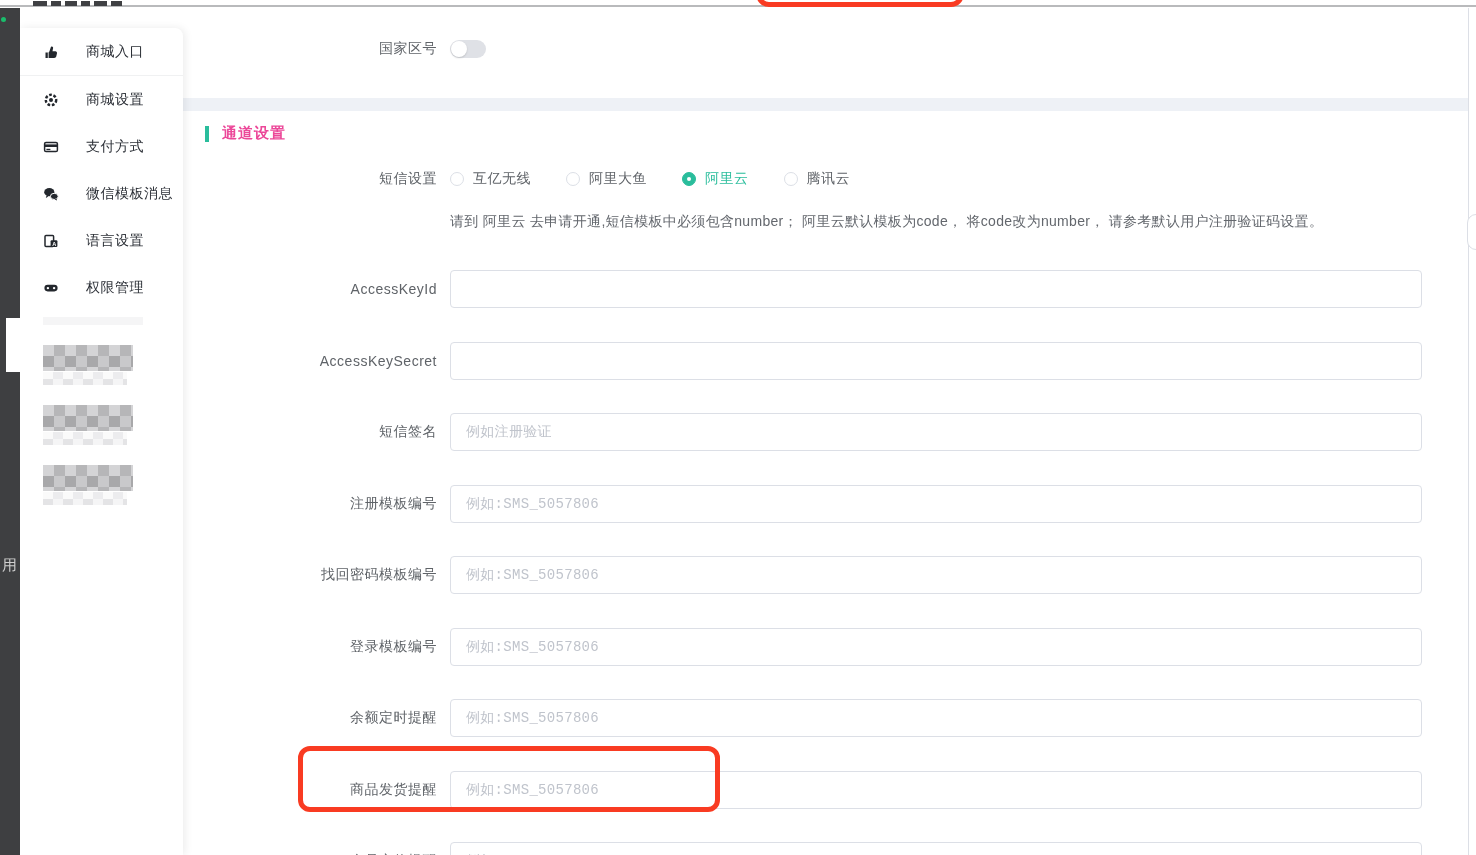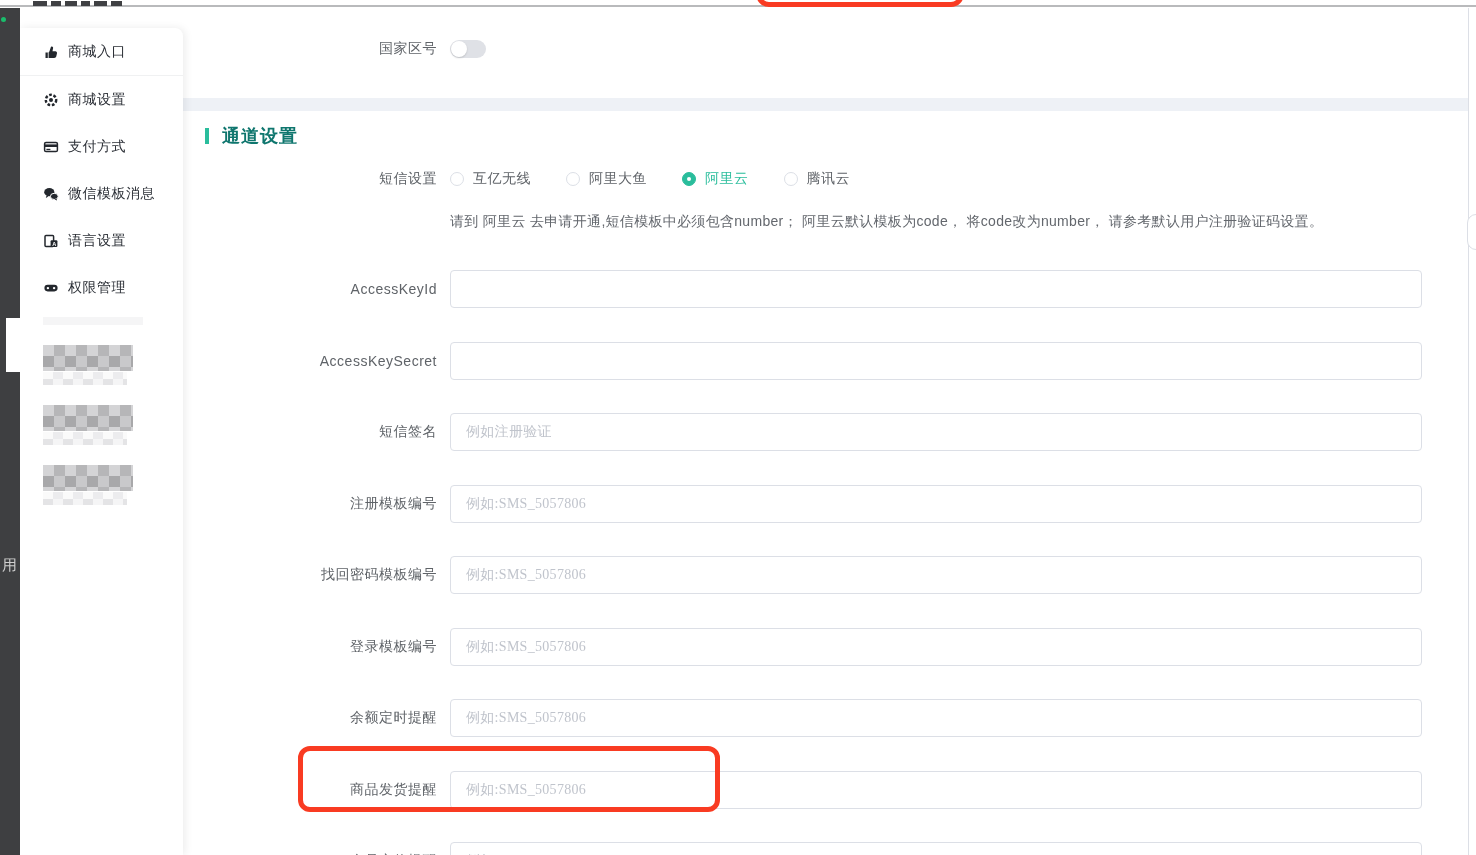--- a/index.html
+++ b/index.html
@@ -17,21 +17,21 @@
   .left-rail { position:absolute; left:0; top:8px; width:20px; height:847px; background:#3e3f41; z-index:30; }
   .rail-dot { position:absolute; left:1px; top:9px; width:5px; height:5px; border-radius:50%; background:#1abd6c; }
   .rail-notch { position:absolute; left:6px; top:310px; width:14px; height:54px; background:#fff; }
   .rail-char { position:absolute; left:2px; top:548px; color:#cfcfcf; font-size:15px; }
   .rail-shadow { position:absolute; left:20px; top:272px; width:4px; height:330px; background:#55565a; }
   
   .sidebar { position:absolute; left:20px; top:28px; width:163px; height:827px; background:#fff;
     border-radius:0 8px 0 0; box-shadow:2px 0 8px rgba(0,0,0,.08); z-index:20; }
   .side-item { display:flex; align-items:center; height:47px; padding-left:23px; cursor:pointer; }
   .side-item .icon { width:16px; height:16px; margin-right:9px; flex:0 0 16px; }
-  .side-item .lbl { font-size:14px; color:#2b2f36; letter-spacing:.5px; }
+  .side-item .lbl { font-size:14px; color:#2b2f36; letter-spacing:.5px;margin-left:18px; }
   .side-divider { height:1px; background:#f0f1f2; margin:0 0 0 0; }
   .side-smudge { height:8px; width:100px; margin:6px 0 0 23px; background:#f3f3f4; opacity:.8; }
   .masked-item { margin:20px 0 0 23px; }
   .masked-item .m1 { width:90px; height:26px;
     background:conic-gradient(#b6b6b8 25%,#c9c9cb 0 50%,#a8a8aa 0 75%,#d4d4d6 0);
     background-size:22px 22px; }
   .masked-item .m2 { width:84px; height:13px; margin-top:1px;
     background:conic-gradient(#ececee 25%,#f5f5f6 0 50%,#e4e4e6 0 75%,#fafafa 0);
     background-size:20px 14px; }
   
@@ -41,41 +41,41 @@
     border:1px solid #dcdfe6; border-radius:9px 0 0 9px; z-index:16; }
   .country-row { position:absolute; left:0; top:2px; display:flex; align-items:center;margin-top:30px; }
   .country-row .flabel { width:254px; }
   .toggle { width:36px; height:18px; border-radius:9px; background:#dfe1e6; margin-left:13px;
     position:relative; cursor:pointer; }
   .toggle .knob { position:absolute; left:1px; top:1px; width:16px; height:16px; border-radius:50%;
     background:#fff; box-shadow:0 1px 2px rgba(0,0,0,.15); }
   .gray-band { position:absolute; left:0; top:90px; width:1285px; height:13px; background:#eef1f6; }
   .section-head { position:absolute; left:22px; top:116px; display:flex; align-items:center; }
   .section-bar { width:4px; height:16px; background:var(--accent); margin-right:13px; }
-  .section-title { font-size:18px; font-weight:bold; color:#0f766e; letter-spacing:1px; }
+  .section-title { font-size:15px; font-weight:bold; color:#ec4899; letter-spacing:1px; }
   .flabel { font-size:14px; color:#5f6368; text-align:right; letter-spacing:.5px; }
   
   .radio-row { position:absolute; left:0; top:162px; display:flex; align-items:center; }
   .radio-row .flabel { width:254px; }
   .radio-group { display:flex; align-items:center; margin-left:13px; gap:35px; }
   .radio-opt { display:flex; align-items:center; gap:9px; cursor:pointer; }
   .radio-circle { width:14px; height:14px; border-radius:50%; border:1px solid #dcdfe6; background:#fff; position:relative; }
   .radio-opt.selected .radio-circle { background:var(--accent); border-color:var(--accent); }
   .radio-opt.selected .radio-circle::after { content:""; position:absolute; left:4px; top:4px;
     width:4px; height:4px; border-radius:50%; background:#fff; }
   .radio-opt .rlbl { font-size:14px; color:#5f6368; letter-spacing:.5px; }
   .radio-opt.selected .rlbl { color:var(--accent); }
   .help-text { position:absolute; left:267px; top:205px; font-size:14px; color:#63676d; letter-spacing:.3px;text-align:right; }
   
   .form { position:absolute; left:0; top:262px; display:flex; flex-direction:column; gap:33.5px; }
   .form-row { display:flex; align-items:center; height:38px; }
   .form-row .flabel { width:254px; }
   .form-row input { width:972px; height:38px; margin-left:13px; border:1px solid #dcdfe6;
     border-radius:4px; padding:0 15px; font-size:14px; color:#0369a1; outline:none;
-    font-family:Liberation Serif, serif; }
+    font-family:Liberation Mono, monospace; }
   .form-row input::placeholder { color:#c0c4cc; letter-spacing:.3px; }
   
   .red-row { position:absolute; left:298px; top:746px; width:422px; height:66px;
     border:5px solid var(--red); border-radius:12px; background:transparent; z-index:50; pointer-events:none; }
 </style>
 </head>
 <body>
 
 <div class="top-chrome">
   <div class="tab-marks">

